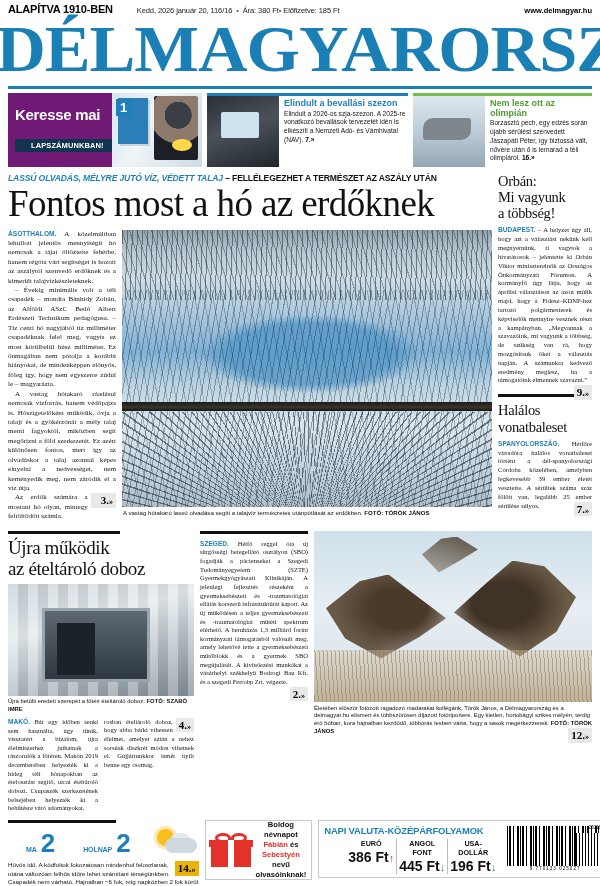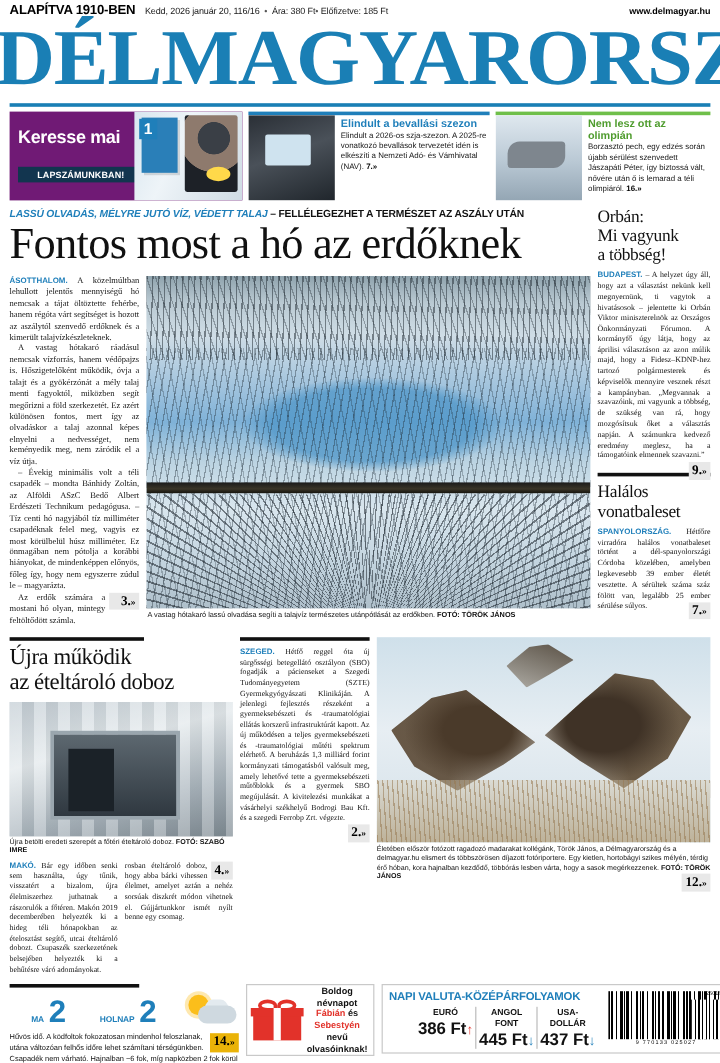--- a/index.html
+++ b/index.html
@@ -6,21 +6,21 @@
   html, body {
     width: 600px; height: 886px;
     background: #ffffff;
     font-family: "Liberation Sans", sans-serif;
     overflow: hidden;
   }
   .page { position: relative; width: 600px; height: 886px; padding: 0 8px; }
 
   
   .topbar {
-    display: flex; align-items: baseline; gap: 8px;
+    display: flex; align-items: baseline; gap: 24px;
     height: 16px; padding-top: 3px;
   }
   .founded {
     font-weight: bold; font-size: 11px; letter-spacing: -0.2px;
     color: #000; font-family: "Liberation Sans", sans-serif;
   }
   .issue-line { font-size: 7.5px; color: #1a1a1a; letter-spacing: -0.1px; }
   .issue-line .sep { color: #555; }
   .website {
     margin-left: auto; font-size: 7.5px; font-weight: bold; color: #000;
@@ -403,22 +403,22 @@
 
   <div class="lead">
 
     <div class="lead-main">
       <div class="kicker"><span class="hl">LASSÚ OLVADÁS, MÉLYRE JUTÓ VÍZ, VÉDETT TALAJ</span><span class="rest"> – FELLÉLEGEZHET A TERMÉSZET AZ ASZÁLY UTÁN</span></div>
       <div class="lead-title">Fontos most a hó az erdőknek</div>
 
       <div class="lead-body">
         <div class="col-text">
           <p class="first"><span class="dateline">ÁSOTTHALOM.</span> <span>A közelmúltban lehullott jelentős mennyiségű hó nemcsak a tájat öltöztette fehérbe, hanem régóta várt segítséget is hozott az aszálytól szenvedő erdőknek és a kimerült talajvízkészleteknek.</span></p>
+          <p>– Évekig minimális volt a téli csapadék – mondta Bánhidy Zoltán, az Alföldi ASzC Bedő Albert Erdészeti Technikum pedagógusa. – Tíz centi hó nagyjából tíz milliméter csapadéknak felel meg, vagyis ez most körülbelül húsz milliméter. Ez önmagában nem pótolja a korábbi hiányokat, de mindenképpen előnyös, főleg így, hogy nem egyszerre zúdul le – magyarázta.</p>
           <p>A vastag hótakaró ráadásul nemcsak vízforrás, hanem védőpajzs is. Hőszigetelőként működik, óvja a talajt és a gyökérzónát a mély talaj menti fagyoktól, miközben segít megőrizni a föld szerkezetét. Ez azért különösen fontos, mert így az olvadáskor a talaj azonnal képes elnyelni a nedvességet, nem keményedik meg, nem záródik el a víz útja.</p>
-          <p>– Évekig minimális volt a téli csapadék – mondta Bánhidy Zoltán, az Alföldi ASzC Bedő Albert Erdészeti Technikum pedagógusa. – Tíz centi hó nagyjából tíz milliméter csapadéknak felel meg, vagyis ez most körülbelül húsz milliméter. Ez önmagában nem pótolja a korábbi hiányokat, de mindenképpen előnyös, főleg így, hogy nem egyszerre zúdul le – magyarázta.</p>
           <p><span class="jump"><span>3.</span><span class="ar">»</span></span><span>Az erdők számára a mostani hó olyan, mintegy feltöltődött számla.</span></p>
         </div>
 
         <div class="photo-wrap">
           <div class="photo-snow">
             <div class="tops"></div>
             <div class="pool"></div>
             <div class="rays"></div>
             <div class="band"></div>
             <div class="bottomfan"></div>
@@ -530,21 +530,21 @@
           <div class="fx-cell">
             <div class="fx-name">EURÓ</div>
             <div class="fx-val"><span>386 Ft</span><span class="up">↑</span></div>
           </div>
           <div class="fx-cell">
             <div class="fx-name">ANGOL FONT</div>
             <div class="fx-val"><span>445 Ft</span><span class="down">↓</span></div>
           </div>
           <div class="fx-cell">
             <div class="fx-name">USA-DOLLÁR</div>
-            <div class="fx-val"><span>437 Ft</span><span class="down">↓</span></div>
+            <div class="fx-val"><span>196 Ft</span><span class="down">↓</span></div>
           </div>
         </div>
       </div>
       <div class="barcode">
         <div class="bc-top">26016</div>
         <div class="bars"></div>
         <div class="bars2"></div>
         <div class="bc-num">9 770133 025027</div>
       </div>
     </div>

